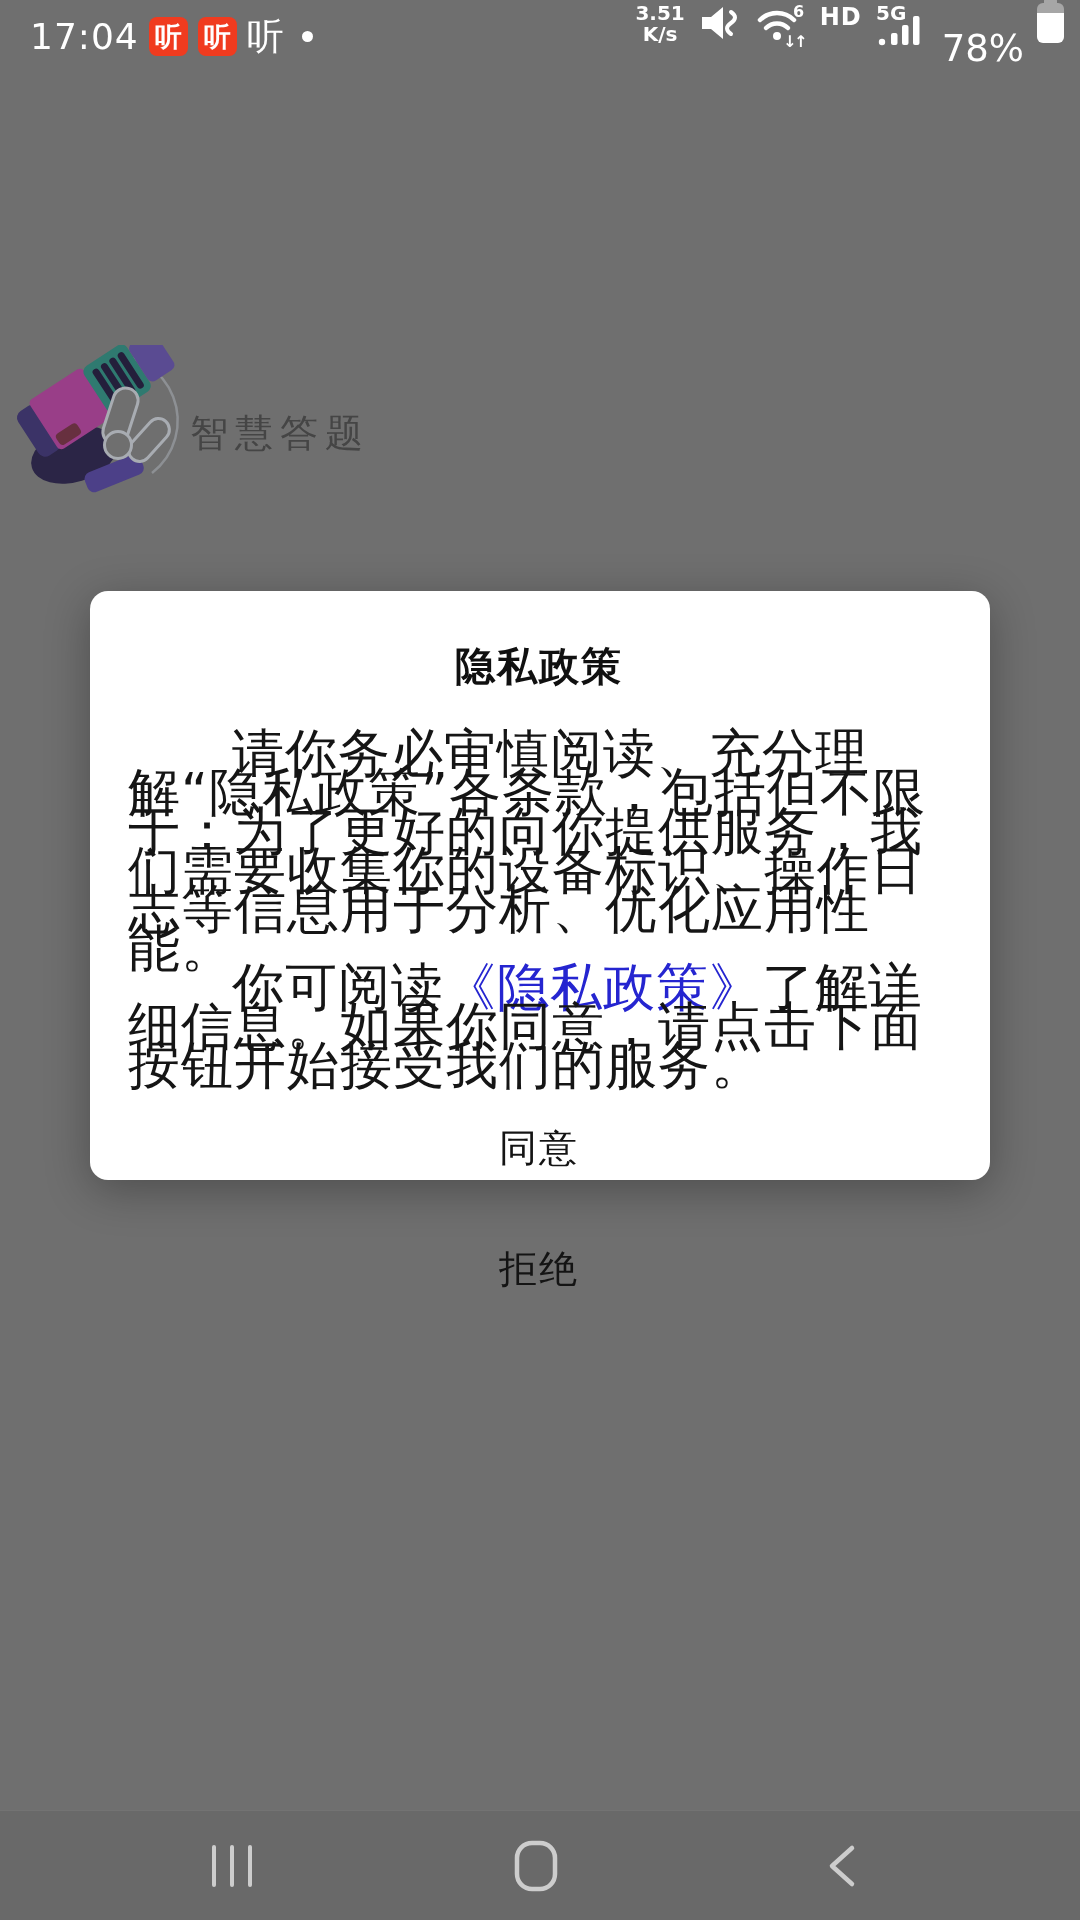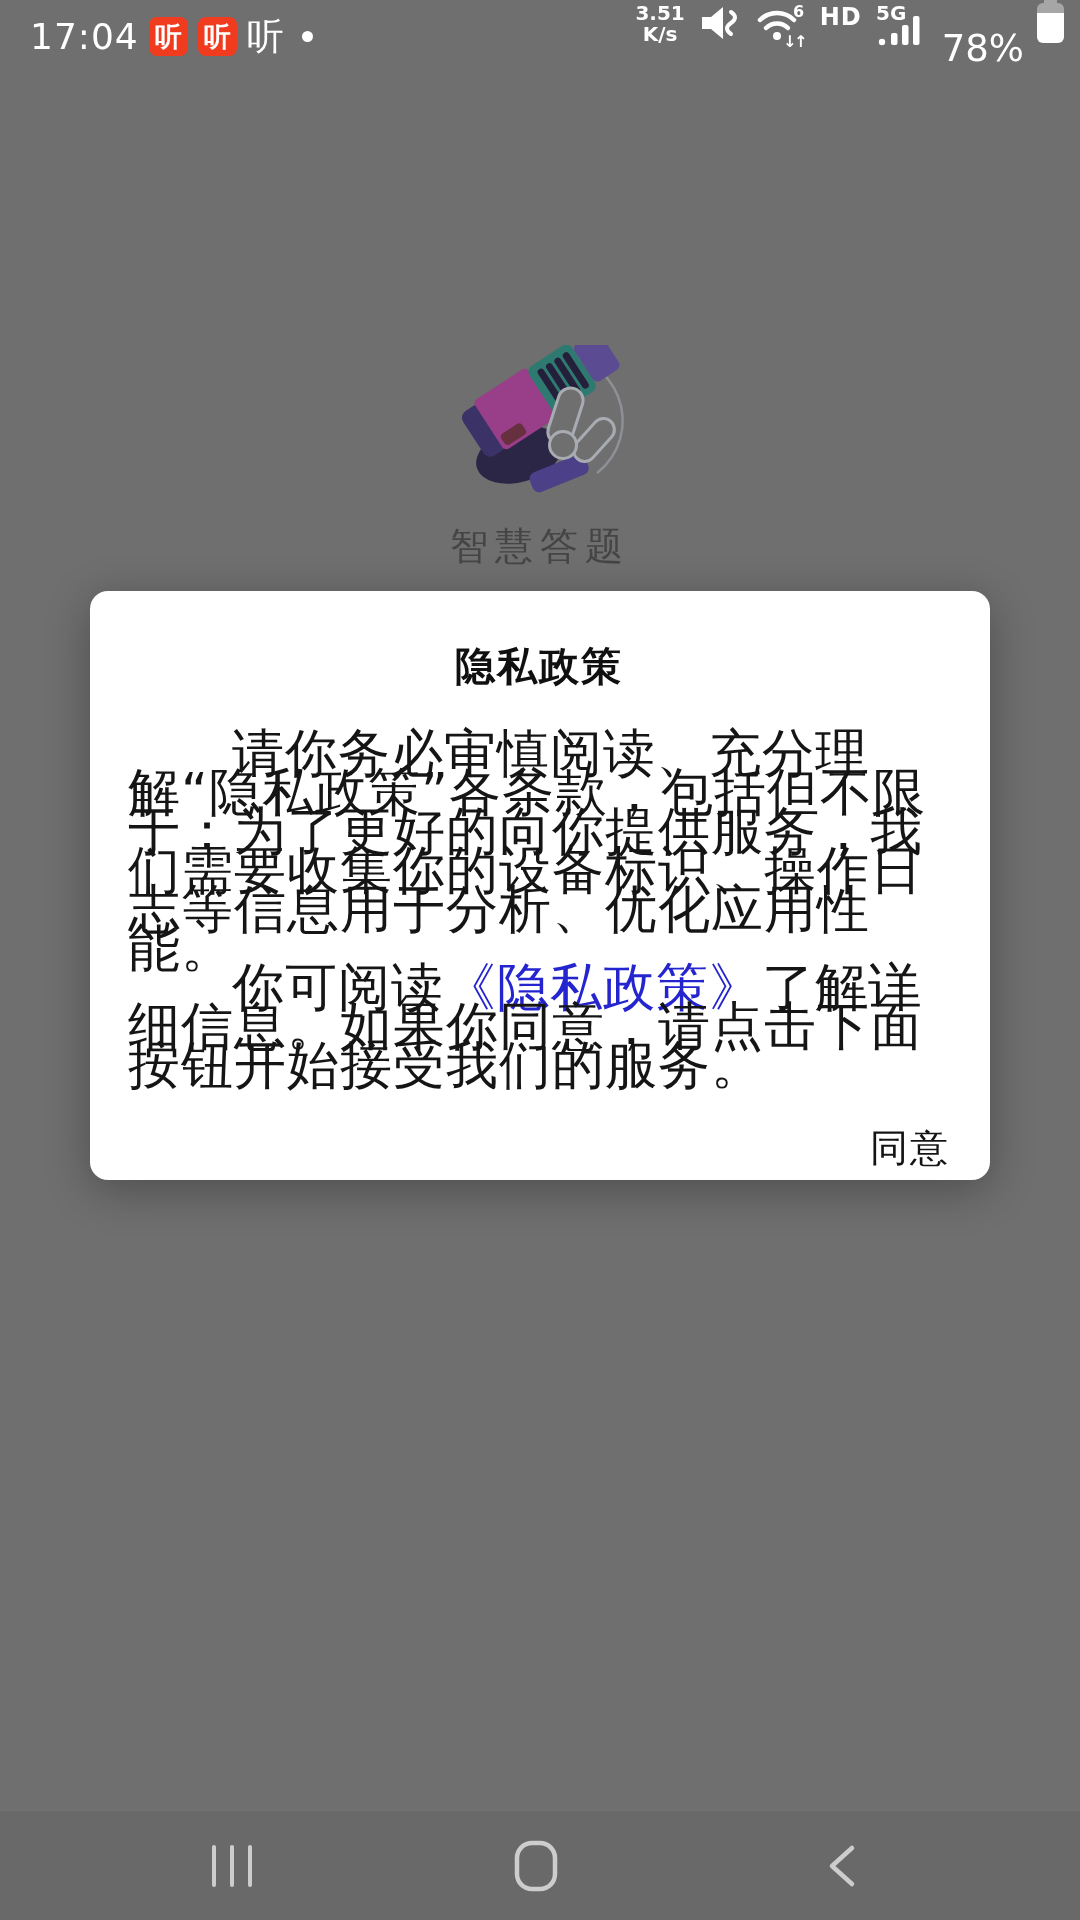--- a/index.html
+++ b/index.html
@@ -29,37 +29,37 @@
   .net-speed { text-align:center; font-size:20px; line-height:21px; font-weight:700; }
   .hd-label { font-size:24px; font-weight:700; letter-spacing:1px; }
   .battery-pct { font-size:37px;margin-top:24px; }
   .battery-icon { position:relative; width:27px; height:40px; border-radius:6px;
     background:linear-gradient(to bottom,#a6a6a6 0%,#a6a6a6 24%,#ffffff 24%,#ffffff 100%); }
   .battery-icon::before { content:""; position:absolute; top:-5px; left:7px;
     width:13px; height:6px; border-radius:3px 3px 0 0; background:#a6a6a6; }
 
   
   .splash { position:absolute; top:345px; left:0; right:0;
-    display:flex; flex-direction:column; align-items:center; }
+    display:flex; align-items:center; }
   .app-name { margin-top:26px; font-size:38px; letter-spacing:7px; color:#454545; }
 
   
   .dialog {
     position:absolute; left:90px; top:591px; width:900px; height:589px;
     background:#fff; border-radius:18px;
     box-shadow:0 10px 45px rgba(0,0,0,0.30);
     padding:52px 40px 0 38px;
   }
   .dlg-title { text-align:center; font-size:40px; font-weight:700;
     color:#101010; letter-spacing:2px; line-height:47px; }
   .dlg-body { margin-top:44px; font-size:52px; line-height:39px;
     color:#151515; letter-spacing:1px; }
   .dlg-body p { text-indent:2em; }
   .privacy-link { cursor:pointer;margin-top:35px; }
-  .dlg-btn { text-align:right; font-size:38px; color:#141414;
+  .dlg-btn { text-align:center; font-size:38px; color:#141414;
     line-height:47px; letter-spacing:2px; cursor:pointer; }
   .btn-agree { margin-top:40px; }
   .btn-refuse { margin-top:74px; }
 
   
   .nav-bar {
     position:absolute; left:0; bottom:0; width:100%; height:110px;
     background:#696969; border-top:1px solid rgba(255,255,255,0.07);
   }
   .nav-btn { position:absolute; top:50%; transform:translate(-50%,-50%);
@@ -145,20 +145,21 @@
     <div class="app-name">智慧答题</div>
   </div>
 
   <div class="dialog">
     <div class="dlg-title">隐私政策</div>
     <div class="dlg-body">
       <p>请你务必审慎阅读、充分理解“隐私政策”各条款，包括但不限于：为了更好的向你提供服务，我们需要收集你的设备标识、操作日志等信息用于分析、优化应用性能。</p>
       <p><span>你可阅读</span><span class="privacy-link" id="privacy-link" style="color: rgb(37, 37, 208);">《隐私政策》</span><span>了解详细信息。如果你同意，请点击下面按钮开始接受我们的服务。</span></p>
     </div>
     <div class="dlg-btn btn-agree">同意</div>
+    <div class="dlg-btn btn-refuse">拒绝</div>
   </div>
 
   <div class="nav-bar">
     <div class="nav-btn nav-recents">
       <svg width="46" height="44" viewBox="0 0 46 44">
         <line x1="5" y1="3" x2="5" y2="41" stroke="#cdcdcd" stroke-width="4" stroke-linecap="round"></line>
         <line x1="23" y1="3" x2="23" y2="41" stroke="#cdcdcd" stroke-width="4" stroke-linecap="round"></line>
         <line x1="41" y1="3" x2="41" y2="41" stroke="#cdcdcd" stroke-width="4" stroke-linecap="round"></line>
       </svg>
     </div>

